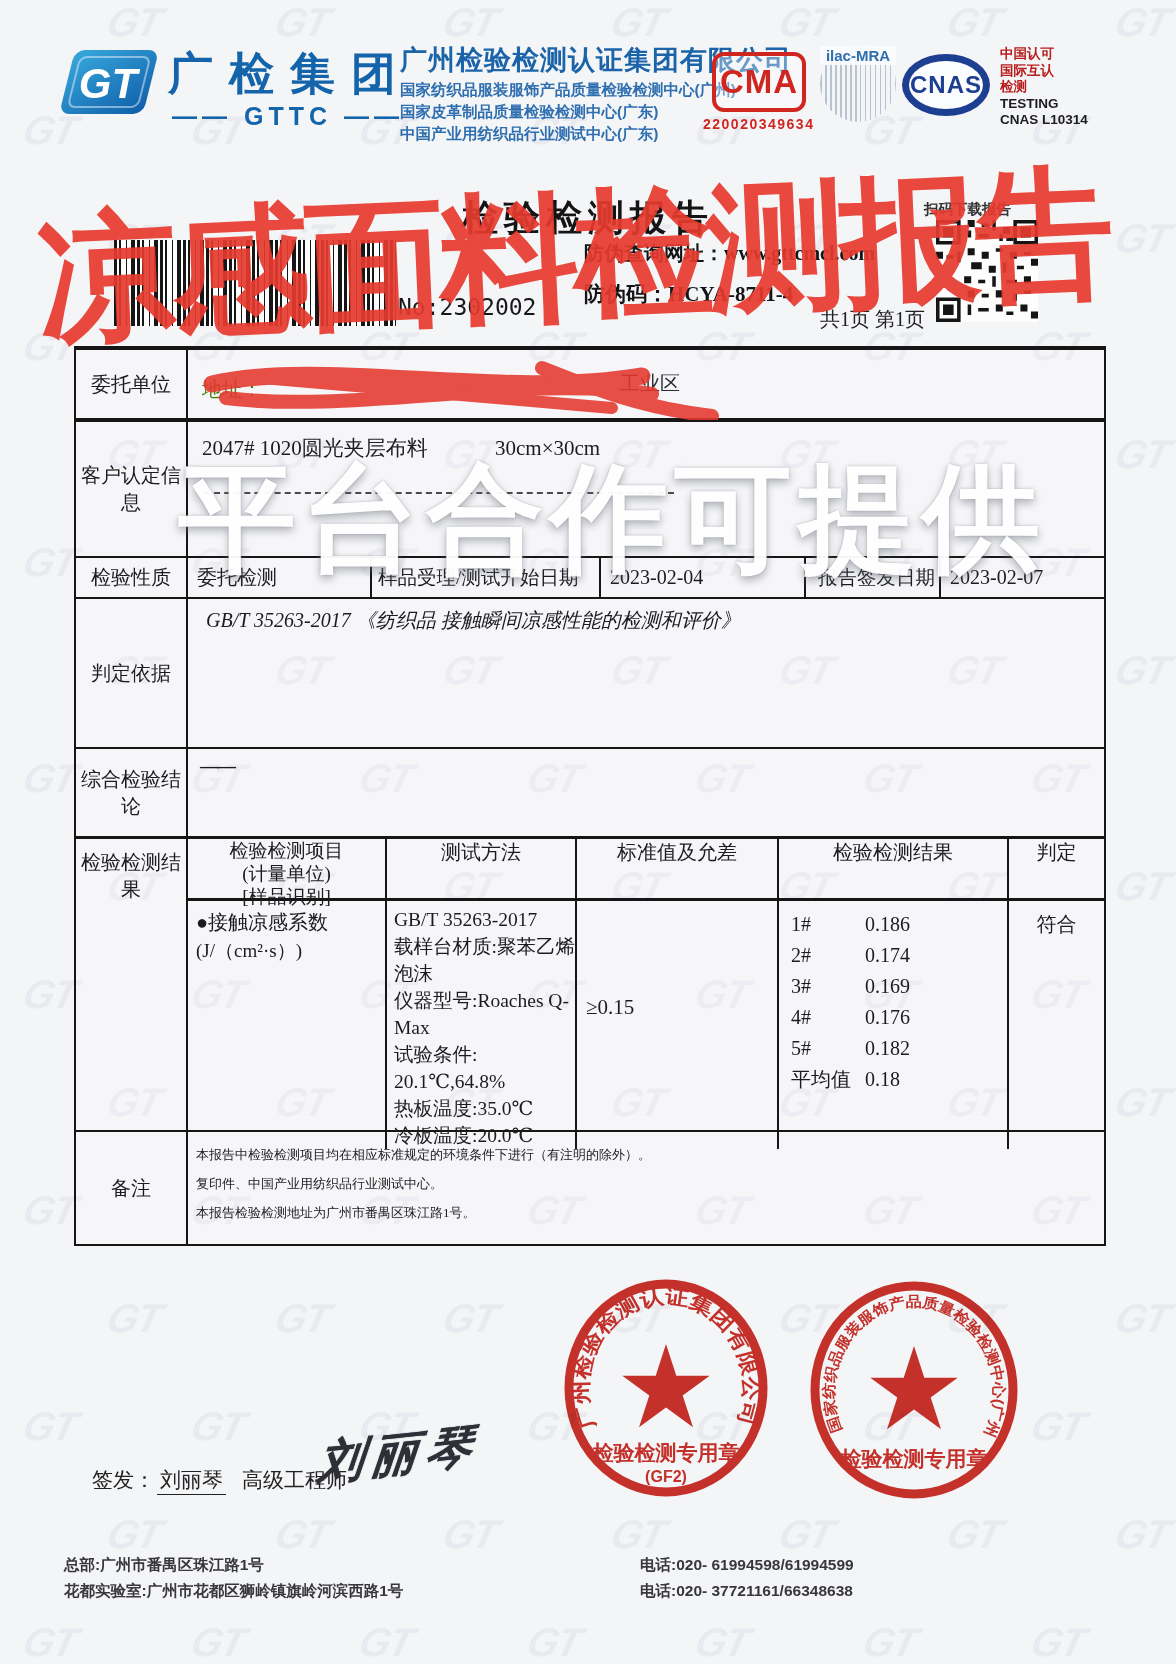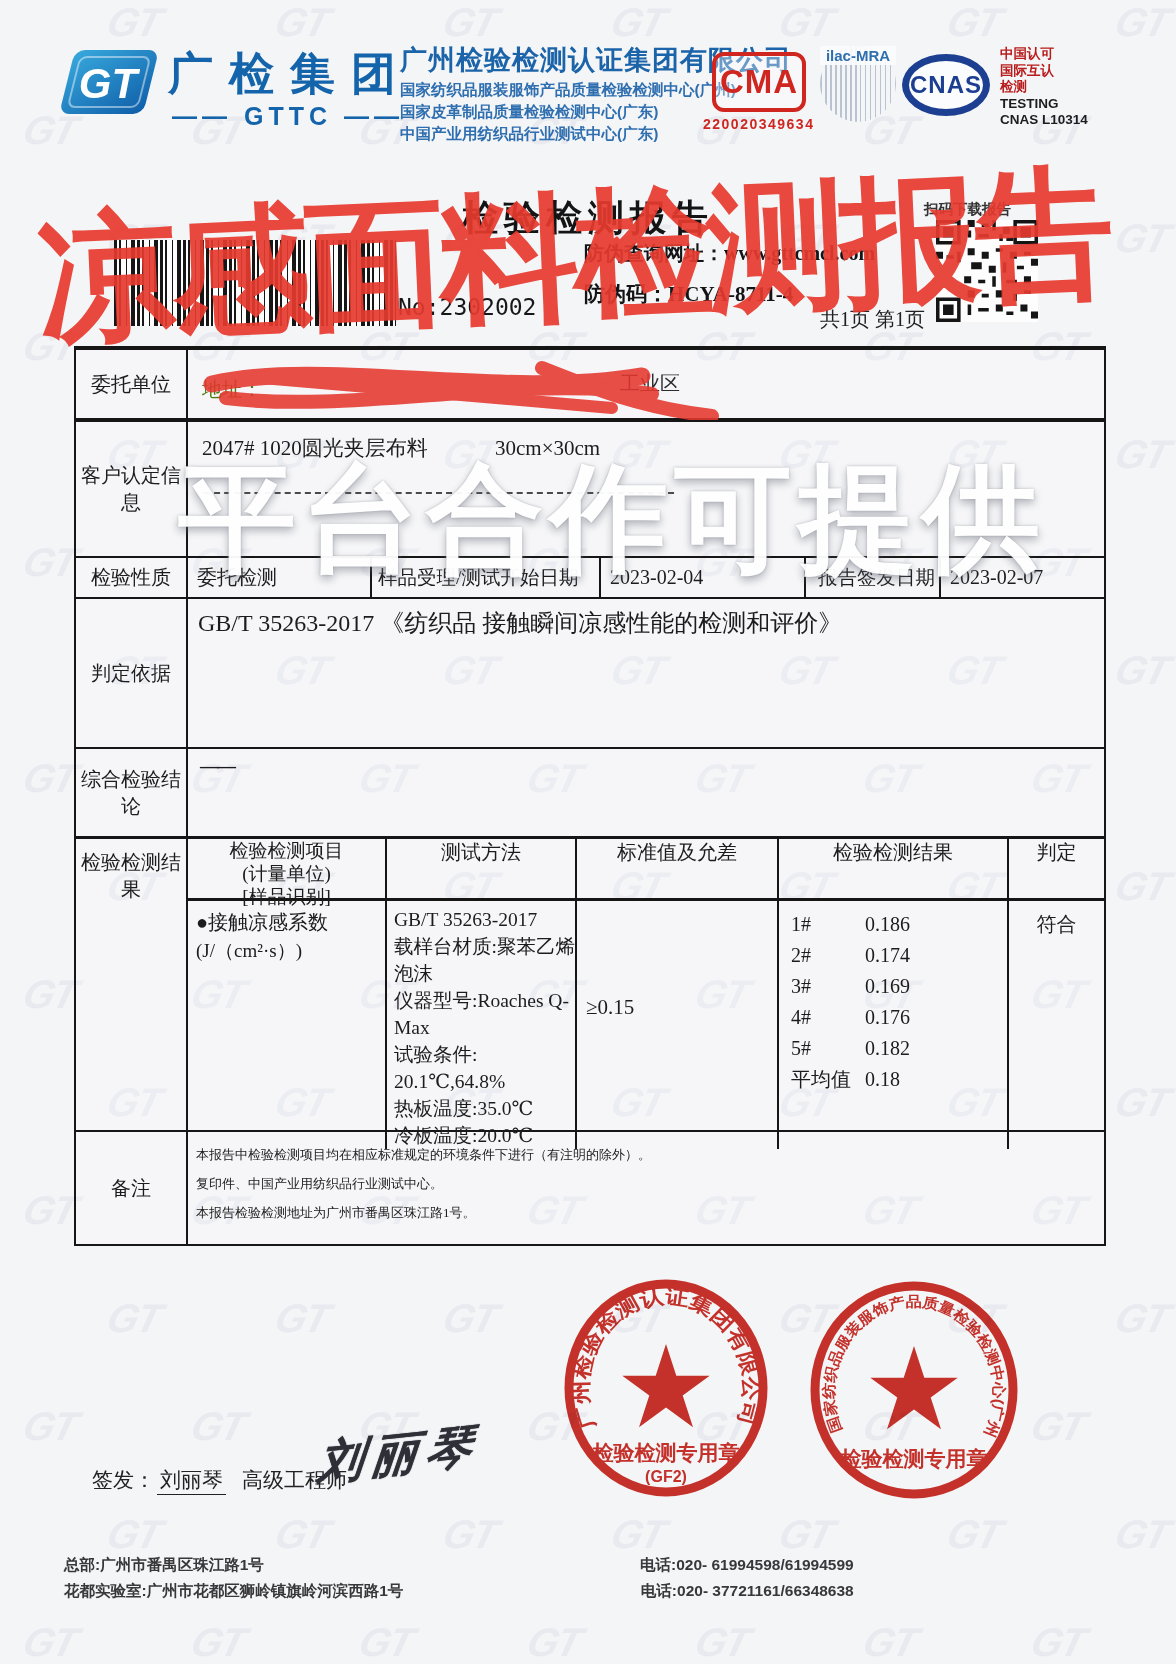--- a/index.html
+++ b/index.html
@@ -93,21 +93,21 @@
   .n-cell { display:flex; align-items:center; font-size:20px; padding-left:9px;
     border-right:2px solid #161616; }
   .n-cell:last-child { border-right:none; }
   .n-v1 { width:184px; }
   .n-l1 { width:229px; font-size:19.5px; padding-left:6px; }
   .n-d1 { width:205px; }
   .n-l2 { width:135px; font-size:19.5px; padding-left:12px; }
   .n-d2 { flex:1; }
 
   .row-basis { height:150px; }
-  .basis-text { padding:8px 10px; font-size:24px; }
+  .basis-text { padding:8px 18px; font-size:20px;font-style:italic; }
 
   .row-conclusion { height:90px; }
   .conclusion-text { padding:6px 12px; font-size:19px; font-weight:700; letter-spacing:-2px; }
 
   .row-results { height:293px; padding:0; }
   .res-label { align-items:flex-start; padding-top:10px; }
   .res-right { flex:1; display:flex; flex-direction:column; }
   .res-head { display:flex; height:62px; border-bottom:3px solid #161616; }
   .res-body { display:flex; flex:1; }
   .rc { border-right:2px solid #161616; }
@@ -143,21 +143,21 @@
   
   .signoff { left:92px; top:1466px; display:flex; align-items:baseline; font-size:21px;
     color:#222; z-index:2; }
   .sign-name { border-bottom:1.5px solid #222; padding:0 3px; margin-left:2px; }
   .sign-title { margin-left:16px; }
   .handwriting { left:318px; top:1424px; font-size:46px; font-weight:700; color:#2f2f38;
     transform:rotate(-6deg) skewX(-12deg); letter-spacing:8px; z-index:3;
     text-shadow:0 0 1px #2f2f38; font-style:italic; }
   .footer { z-index:2; font-size:15.5px; font-weight:700; color:#38383c; line-height:26px; }
   .footer-left { left:64px; top:1552px; }
-  .footer-right { left:640px; top:1552px;text-align:right; }
+  .footer-right { left:640px; top:1552px; }
 </style>
 </head>
 <body>
 
 <div class="page">
 
   <div class="bg-pattern">
       <span class="wm-glyph" style="left: 108px; top: 0px;">GT</span>
       <span class="wm-glyph" style="left: 276px; top: 0px;">GT</span>
       <span class="wm-glyph" style="left: 444px; top: 0px;">GT</span>

